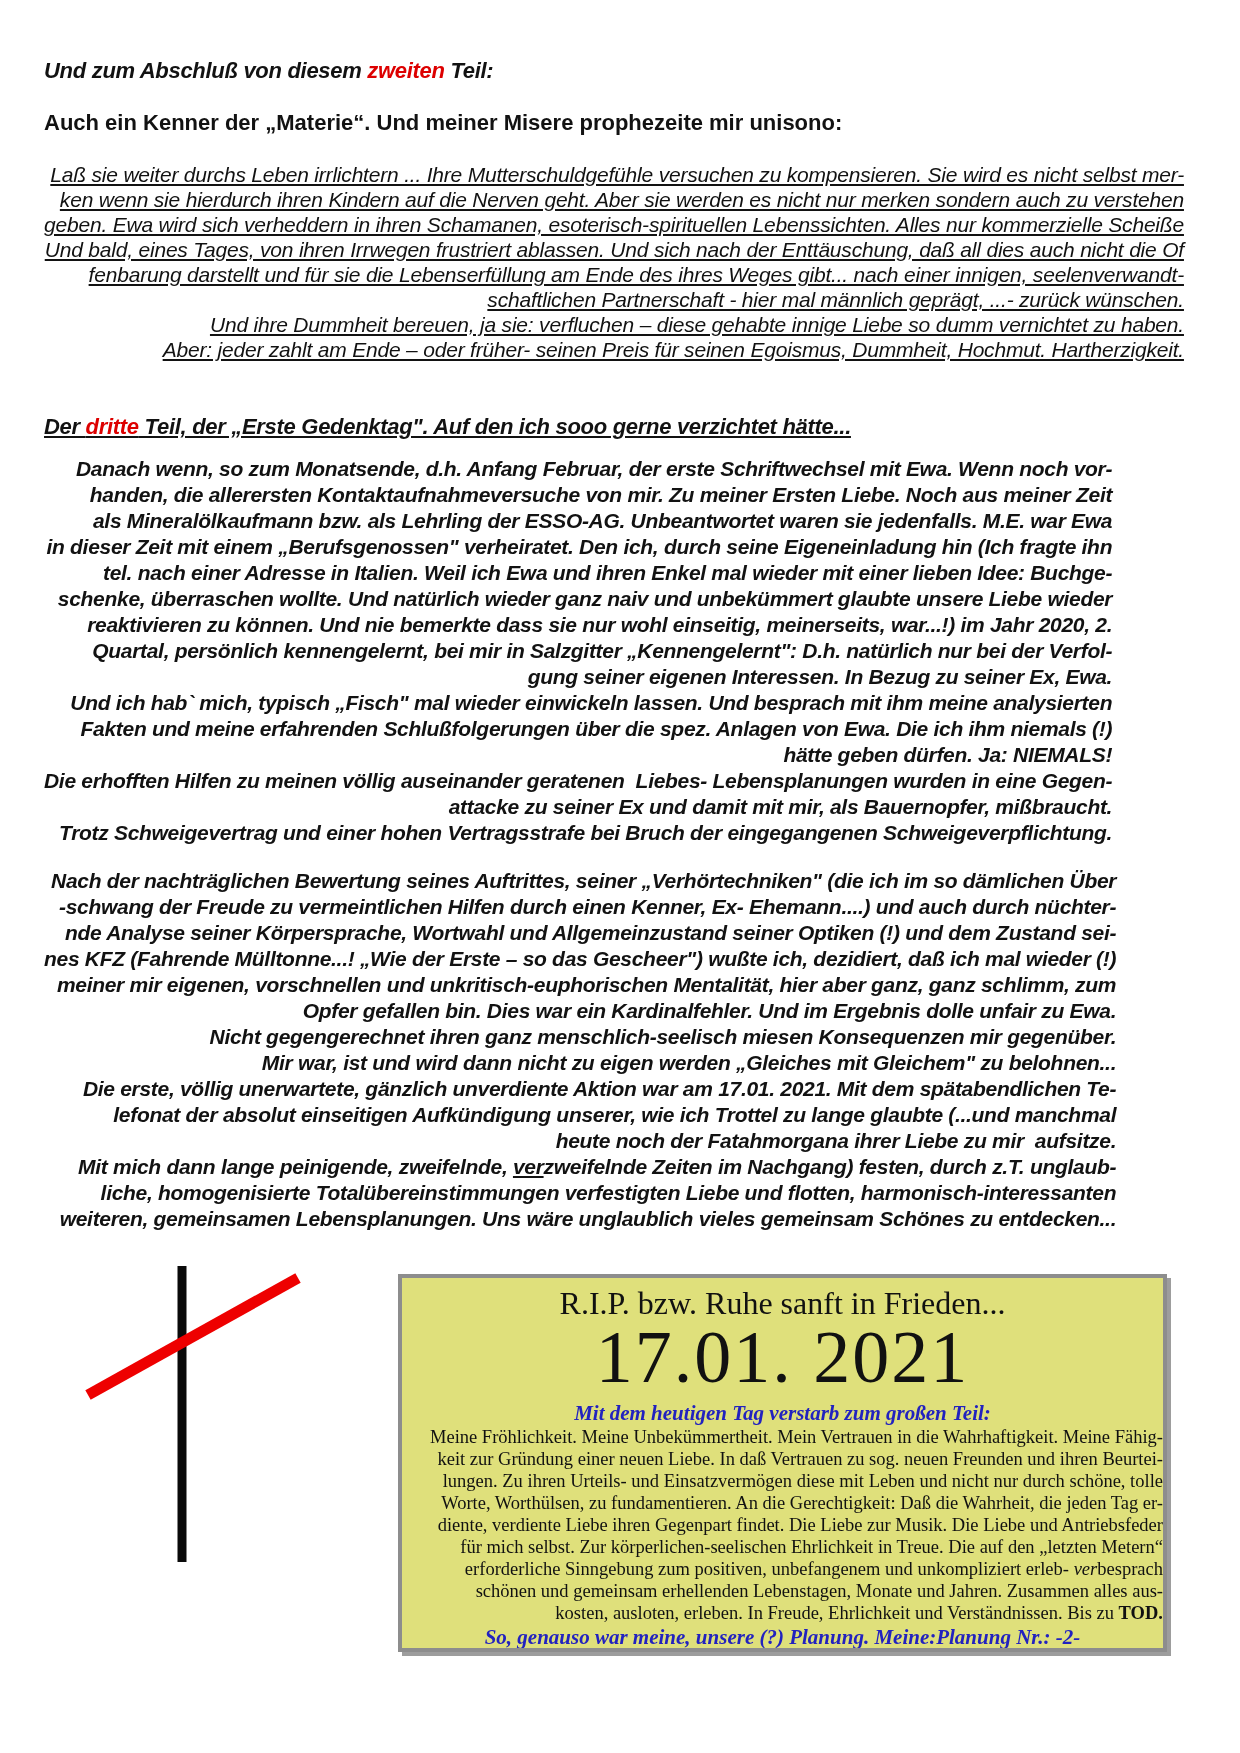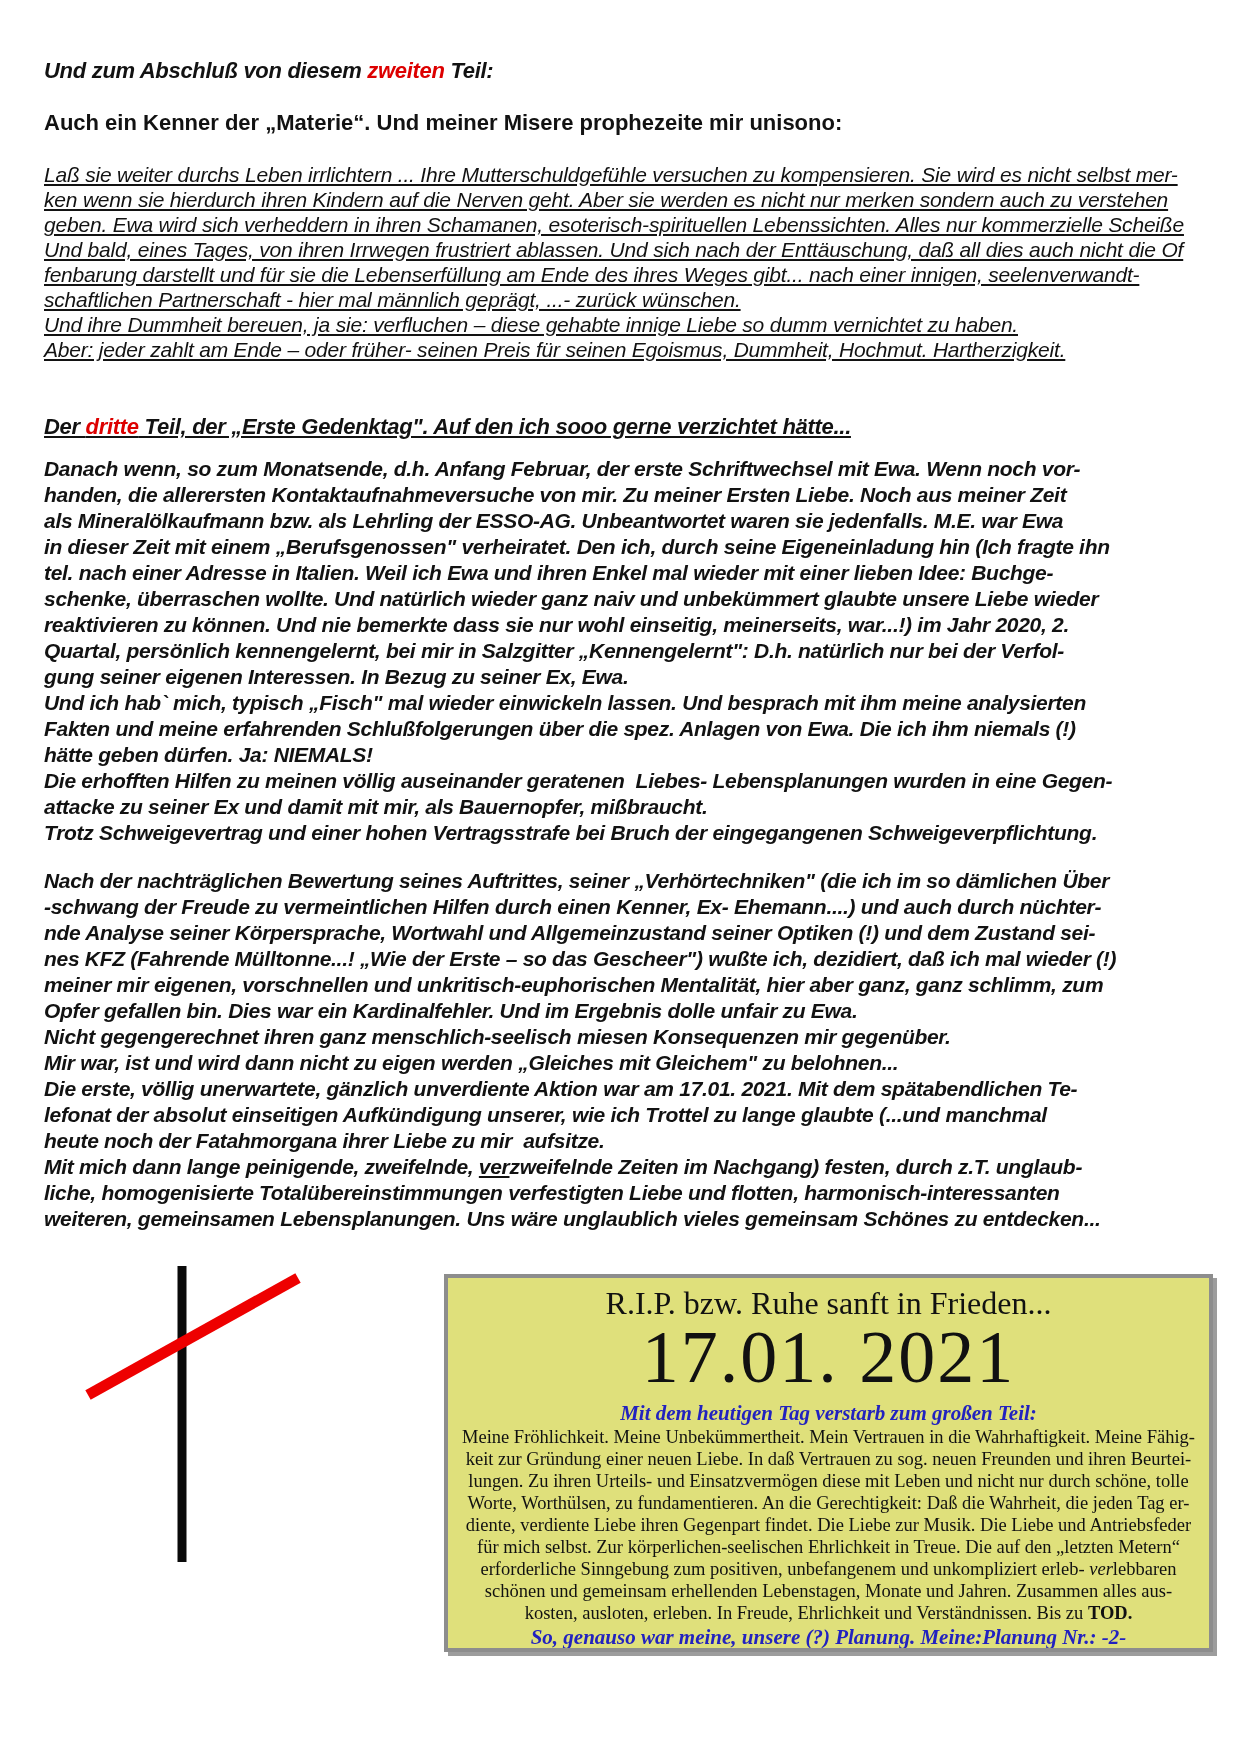--- a/index.html
+++ b/index.html
@@ -1,37 +1,37 @@
 <!DOCTYPE html>
 <html><head>
 <meta charset="utf-8">
 <style>
   html,body{margin:0;padding:0;background:#ffffff;}
   .page{
     position:relative;width:1240px;height:1753px;background:#ffffff;
     font-family:"Liberation Sans",sans-serif;color:#121212;overflow:hidden;
   }
   .abs{position:absolute;}
-  .rl-line{white-space:pre;}
+  .rl-line{white-space:pre;text-align:right;}
   
   .seg-r{color:#dd0000;}
   .seg-u{text-decoration:underline;}
   .seg-b{font-weight:700;font-style:normal;}
   .seg-i{font-style:italic;}
   
   .heading-bi{font-weight:700;font-style:italic;font-size:22px;line-height:26px;letter-spacing:-0.3px;}
   .plain-line{font-size:22px;line-height:26px;}
   .prophecy{font-style:italic;font-size:21px;line-height:25px;letter-spacing:-0.2px;}
   .bold-block{font-weight:700;font-style:italic;font-size:21px;line-height:26px;letter-spacing:-0.3px;}
   
   .mem-card{
     left:398px;top:1274px;width:769px;height:378px;box-sizing:border-box;
     background:#dfe07b;border:4px solid #8d8d8d;box-shadow:4px 4px 0 0 #9d9d9d;
     text-align:center;font-family:"Liberation Serif",serif;color:#111;
-    padding-top:8px;overflow:hidden;margin-left:46px;
+    padding-top:8px;overflow:hidden;
   }
   .mem-title{font-size:32px;line-height:34px;}
   .mem-date{font-size:74px;line-height:74px;letter-spacing:2px;}
   .mem-intro{font-size:21px;line-height:26px;margin-top:6px;font-weight:700;font-style:italic;color:#2222bf;}
   .mem-body{font-size:18.5px;line-height:22px;}
   .mem-body .rl-line{white-space:pre;}
   .mem-footer{font-size:21px;line-height:26px;font-weight:700;font-style:italic;color:#2222bf;}
 </style>
 </head>
 <body>
@@ -103,20 +103,20 @@
     <div class="mem-title">R.I.P. bzw. Ruhe sanft in Frieden...</div>
     <div class="mem-date">17.01. 2021</div>
     <div class="mem-intro">Mit dem heutigen Tag verstarb zum großen Teil:</div>
     <div class="mem-body">
         <div class="rl-line"><span>Meine Fröhlichkeit. Meine Unbekümmertheit. Mein Vertrauen in die Wahrhaftigkeit. Meine Fähig-</span></div>
         <div class="rl-line"><span>keit zur Gründung einer neuen Liebe. In daß Vertrauen zu sog. neuen Freunden und ihren Beurtei-</span></div>
         <div class="rl-line"><span>lungen. Zu ihren Urteils- und Einsatzvermögen diese mit Leben und nicht nur durch schöne, tolle</span></div>
         <div class="rl-line"><span>Worte, Worthülsen, zu fundamentieren. An die Gerechtigkeit: Daß die Wahrheit, die jeden Tag er-</span></div>
         <div class="rl-line"><span>diente, verdiente Liebe ihren Gegenpart findet. Die Liebe zur Musik. Die Liebe und Antriebsfeder</span></div>
         <div class="rl-line"><span>für mich selbst. Zur körperlichen-seelischen Ehrlichkeit in Treue. Die auf den „letzten Metern“</span></div>
-        <div class="rl-line"><span>erforderliche Sinngebung zum positiven, unbefangenem und unkompliziert erleb- </span><span class="seg-i">ver</span><span>lebbaren</span></div>
+        <div class="rl-line"><span>erforderliche Sinngebung zum positiven, unbefangenem und unkompliziert erleb- </span><span class="seg-i">ver</span><span>besprach</span></div>
         <div class="rl-line"><span>schönen und gemeinsam erhellenden Lebenstagen, Monate und Jahren. Zusammen alles aus-</span></div>
         <div class="rl-line"><span>kosten, ausloten, erleben. In Freude, Ehrlichkeit und Verständnissen. Bis zu </span><span class="seg-b">TOD.</span></div>
       </div>
     <div class="mem-footer">So, genauso war meine, unsere (?) Planung. Meine:Planung Nr.: -2-</div>
   </div>
 
 </div>
 
 </body></html>

